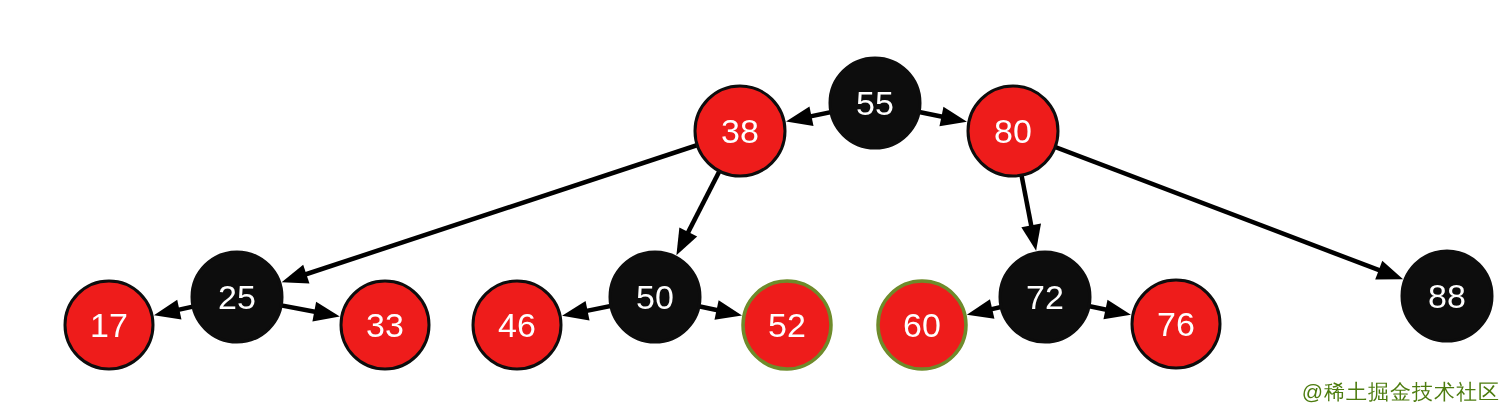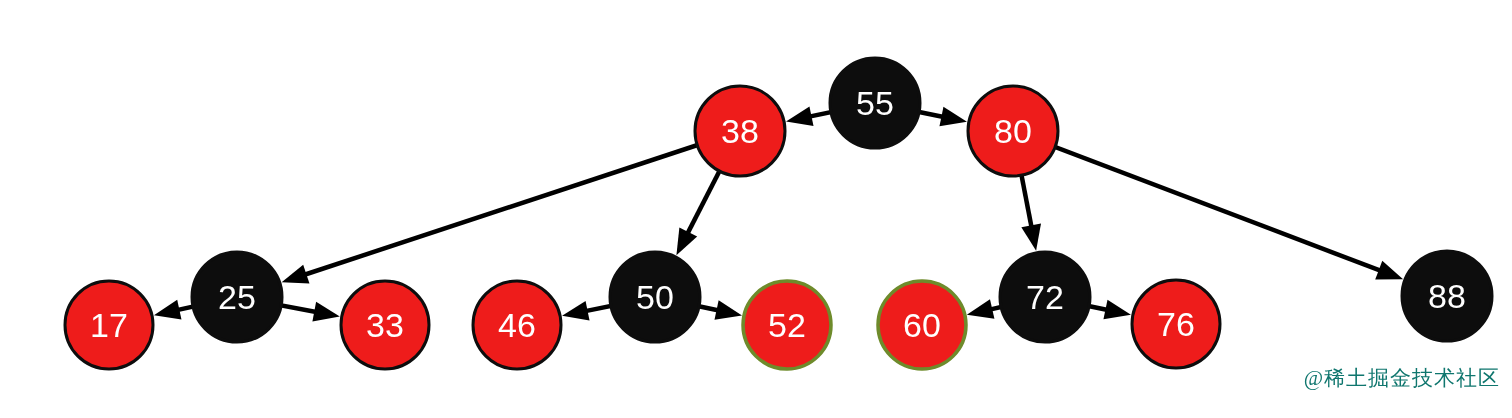--- a/index.html
+++ b/index.html
@@ -24,25 +24,25 @@
   .node-label {
     font-family: "Liberation Sans", sans-serif;
     font-size: 34px;
     fill: #ffffff;
     text-anchor: middle;
     user-select: none;
   }
   .watermark {
     position: absolute;
     right: 12px;
-    bottom: 26px;
+    bottom: 12px;
     font-size: 21px;
     letter-spacing: 1px;
-    color: #0f766e;
-    font-family: Liberation Serif, serif;
+    color: #4d7c0f;
+    font-family: Liberation Sans, sans-serif;
   }
 </style>
 </head>
 <body>
 
 <div class="canvas">
   <svg id="tree-svg" class="tree" width="1512" height="418" viewBox="0 0 1512 418">
       <line x1="875" y1="103" x2="805.6037909220552" y2="117.39328780875893" stroke="#000000" stroke-width="4.5"></line>
       <polygon points="786.0205697512924,121.45499294047268 809.4479047074271,106.38316568386342 813.5096098391409,125.96638685462618" fill="#000000"></polygon>
       <line x1="875" y1="103" x2="947.3379505287062" y2="117.67726532466503" stroke="#000000" stroke-width="4.5"></line>

